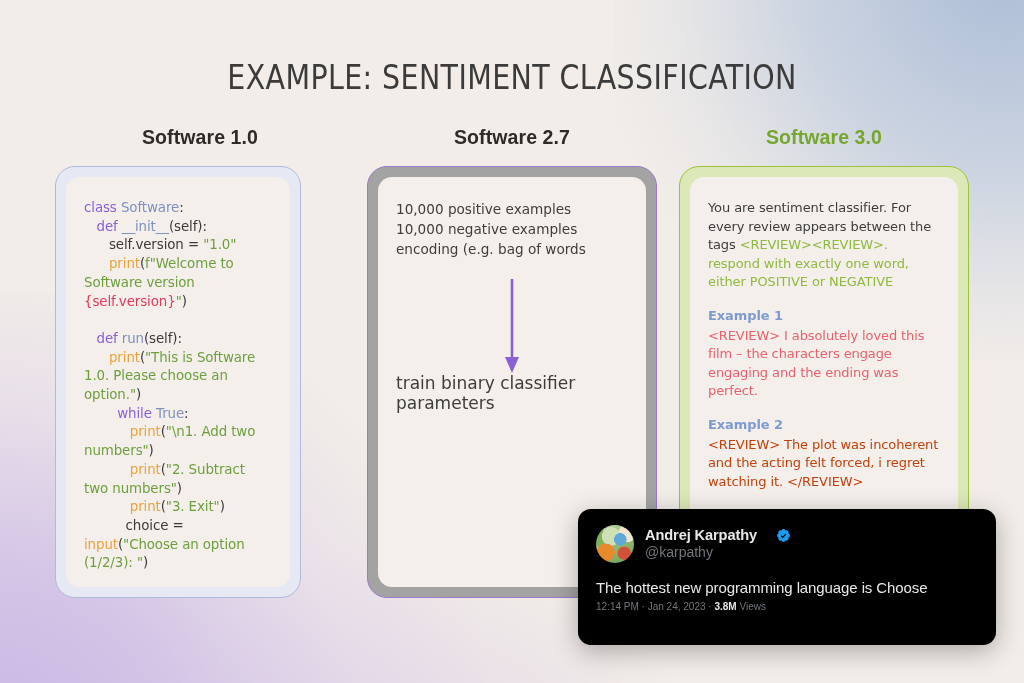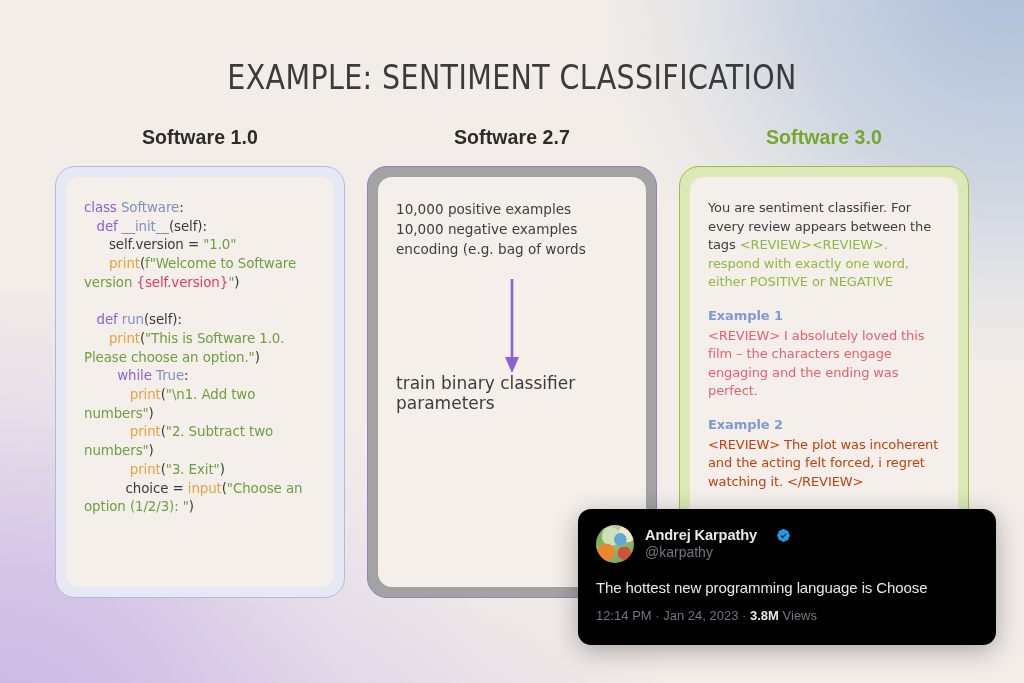--- a/index.html
+++ b/index.html
@@ -102,21 +102,21 @@
     width: 100%;
     height: 100%;
     background: #F4EFEA;
     border-radius: 14px;
     padding: 22px 18px 16px 18px;
     overflow: hidden;
     position: relative;
   }
 
   #card-1 {
-    left: 55px; width: 290px; height: 432px;
+    left: 55px; width: 246px; height: 432px;
     background: #E6E9F4;
     border: 1.6px solid #AFBBDD;
   }
   #card-2 {
     left: 367px; width: 290px; height: 432px;
     background: #a3a3a3;
     border: 1.6px solid #9B7ACB;
   }
   #card-3 {
     left: 679px; width: 290px; height: 432px;
@@ -229,22 +229,22 @@
   }
   #tweet-body {
     color: #E7E9EA;
     font-size: 15px;
     line-height: 20px;
     margin-top: 15px;
     letter-spacing: -0.1px;
   }
   #tweet-meta {
     color: #71767B;
-    font-size: 13px;
-    margin-top: 10px;
+    font-size: 10px;
+    margin-top: 3px;
   }
   #tweet-meta b { color: #E7E9EA; font-weight: bold; }
 </style>
 </head>
 <body>
 
 <div id="slide">
 
   <div class="wash wash-blue"></div>
   <div class="wash wash-purple"></div>

